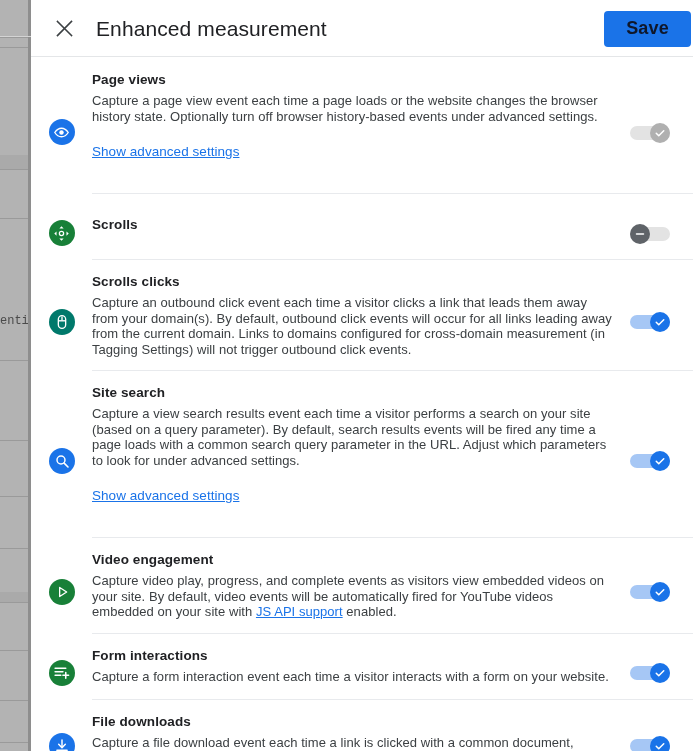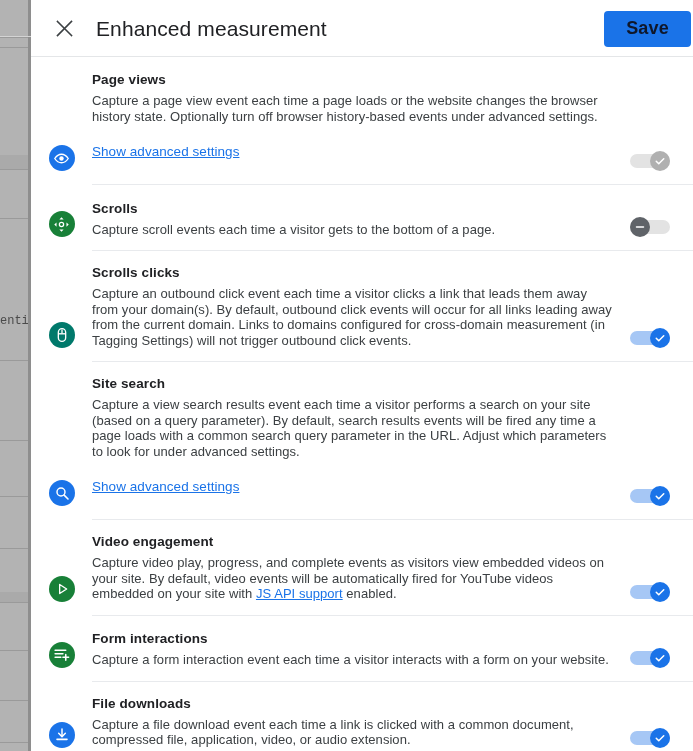--- a/index.html
+++ b/index.html
@@ -122,21 +122,21 @@
   #content {
     position: relative;
     height: 694px;
     overflow: hidden;
     background: #fff;
   }
 
   .row {
     position: relative;
     display: flex;
-    align-items: flex-end;
+    align-items: center;
     padding: 14px 0 13px 0;
   }
   .row-divider {
     position: absolute;
     left: 61px; right: 0; top: 0;
     height: 1px;
     background: #e8eaed;
   }
 
   .icon-cell {
@@ -176,21 +176,21 @@
     letter-spacing: 0.05px;
   }
   .link {
     color: #1a73e8;
     text-decoration: underline;
     cursor: pointer;
   }
   .adv-link {
     display: inline-block;
     margin-top: 20px;
-    margin-bottom: 12px;
+    margin-bottom: 21px;
     font-size: 13.5px;
     color: #1a73e8;
     text-decoration: underline;
     cursor: pointer;
     letter-spacing: 0.05px;
   }
 
   .toggle-cell {
     flex: 0 0 auto;
     width: 63px;
@@ -293,21 +293,20 @@
         <div class="icon-cell">
           <div class="circ c-green">
             <svg width="17" height="17" viewBox="0 0 24 24" aria-hidden="true">
               <circle cx="12" cy="12" r="3" fill="none" stroke="white" stroke-width="1.8"></circle>
               <path fill="white" d="M12 1.8l3 3.2h-6zM12 22.2l-3-3.2h6zM1.8 12l3.2-3v6zM22.2 12l-3.2 3v-6z"></path>
             </svg>
           </div>
         </div>
         <div class="body-cell">
           <div class="sec-title">Scrolls</div>
-          <div class="sec-desc">Capture scroll events each time a visitor gets to the bottom of a page.</div>
         </div>
         <div class="toggle-cell">
           <div class="sw locked-off" role="switch" aria-label="Scrolls toggle" aria-checked="false">
             <div class="track"></div>
             <div class="knob">
               <svg width="12" height="12" viewBox="0 0 24 24" aria-hidden="true">
                 <path d="M5 12h14" stroke="#fff" stroke-width="3" stroke-linecap="round"></path>
               </svg>
             </div>
           </div>

